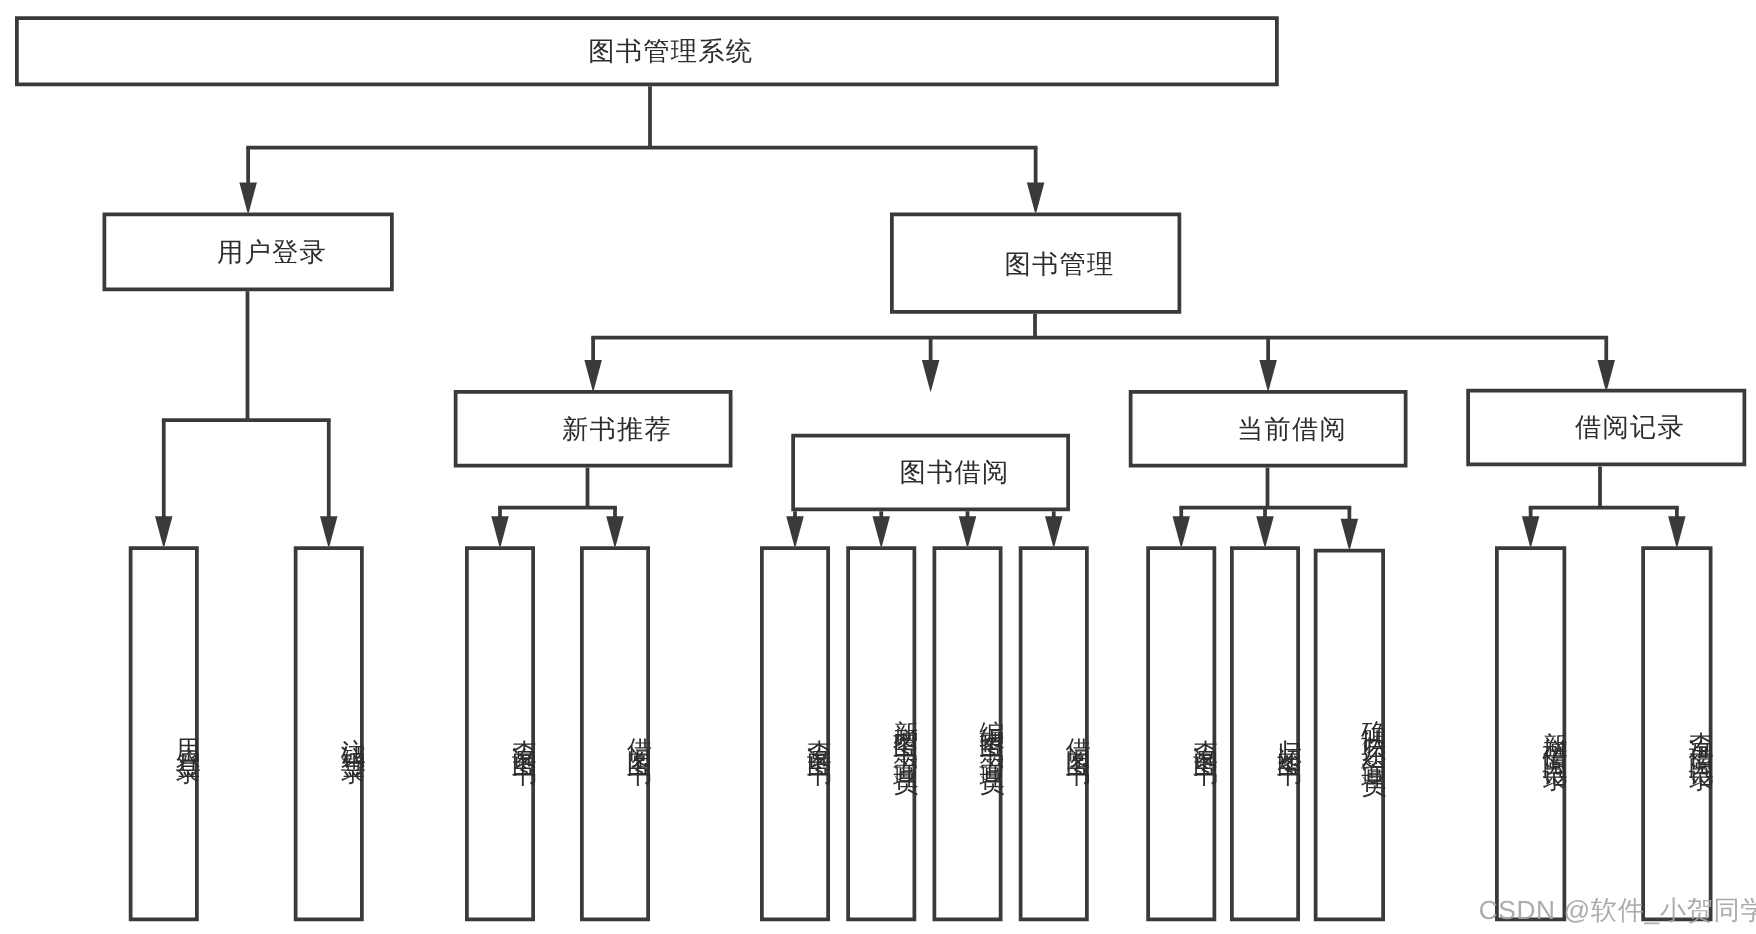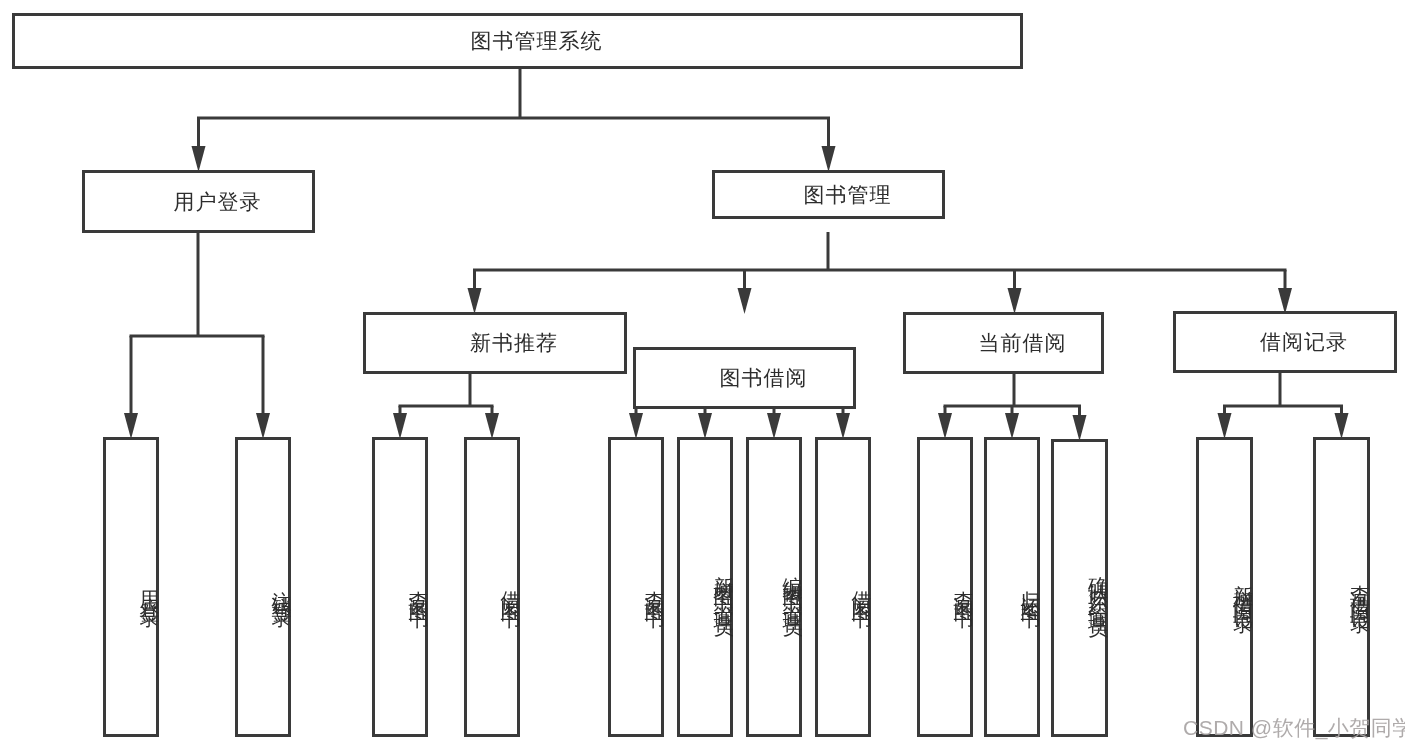--- a/index.html
+++ b/index.html
@@ -114,30 +114,30 @@
       <line x1="1341.5" y1="406" x2="1341.5" y2="415" stroke="#3a3a3a" stroke-width="3"></line>
       <polygon points="1334.5,413 1348.5,413 1341.5,439" fill="#3a3a3a"></polygon>
     </svg>
   <div id="watermark">CSDN @软件_小贺同学</div>
 <div class="node" style="left: 12px; top: 13px; width: 1011px; height: 56px;">
       <span class="lbl">图书管理系统</span>
     </div>
     <div class="node" style="left: 82px; top: 170px; width: 233px; height: 63px;">
       <span class="lbl">用户登录</span>
     </div>
-    <div class="node" style="left: 712px; top: 170px; width: 233px; height: 49px; font-family: Liberation Mono, monospace;">
+    <div class="node" style="left: 712px; top: 170px; width: 233px; height: 81px; font-family: Liberation Mono, monospace;">
       <span class="lbl">图书管理</span>
     </div>
-    <div class="node" style="left: 363px; top: 312px; width: 264px; height: 62px;">
+    <div class="node" style="left: 363px; top: 312px; width: 223px; height: 62px;">
       <span class="lbl">新书推荐</span>
     </div>
     <div class="node" style="left: 633px; top: 312px; width: 223px; height: 62px; margin-top: 35px;">
       <span class="lbl">图书借阅</span>
     </div>
-    <div class="node" style="left: 903px; top: 312px; width: 201px; height: 62px; text-align: center;">
+    <div class="node" style="left: 903px; top: 312px; width: 223px; height: 62px; text-align: center;">
       <span class="lbl">当前借阅</span>
     </div>
     <div class="node" style="left: 1173px; top: 311px; width: 224px; height: 62px;">
       <span class="lbl">借阅记录</span>
     </div>
     <div class="node vertical" style="left: 103px; top: 437px; width: 56px; height: 300px;">
       <span class="lbl">用户登录</span>
     </div>
     <div class="node vertical" style="left: 235px; top: 437px; width: 56px; height: 300px;">
       <span class="lbl">注销登录</span>

